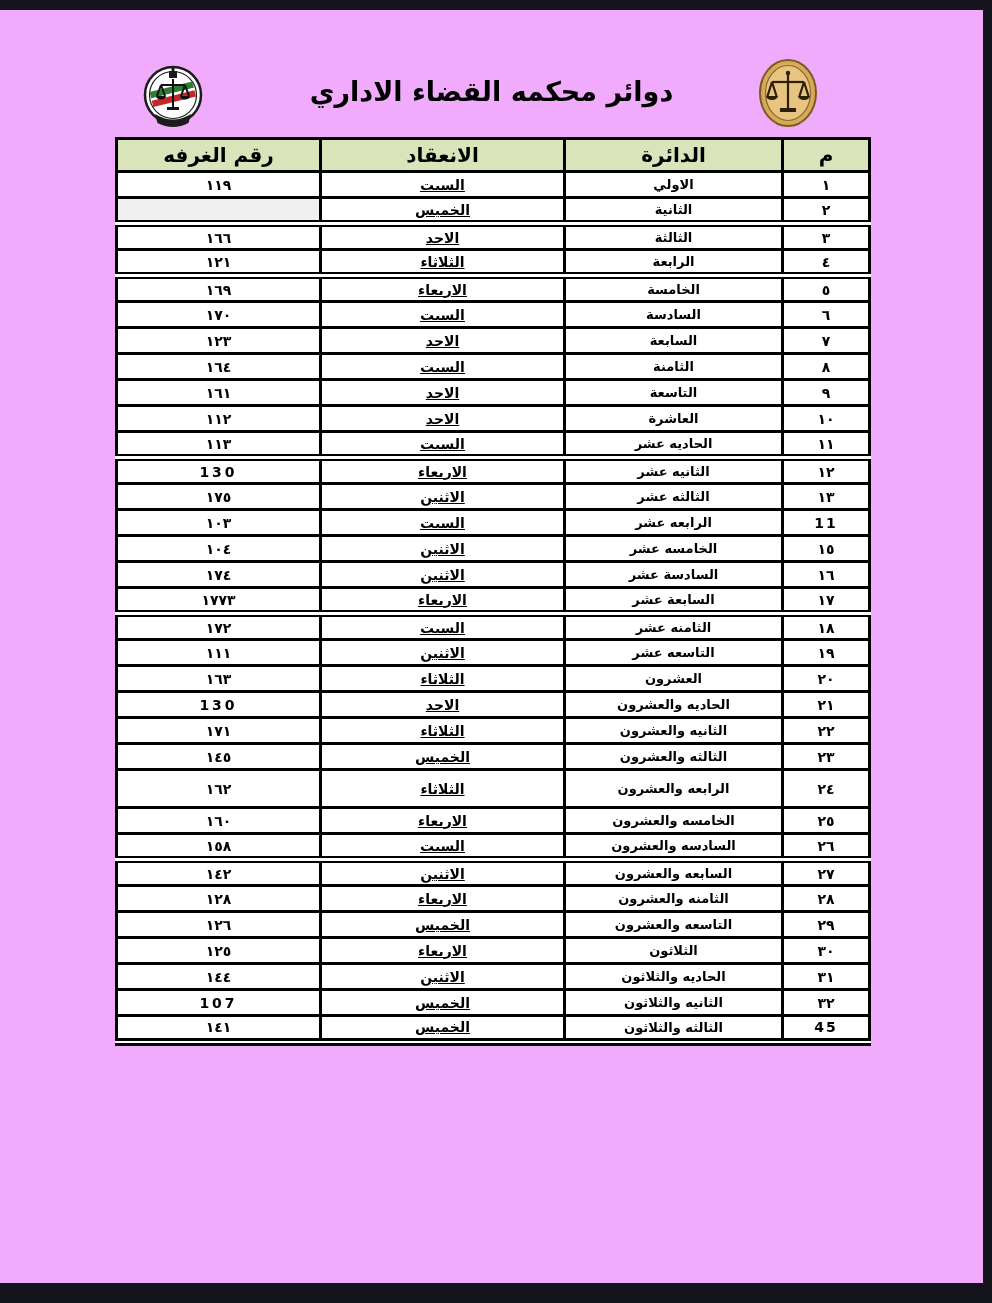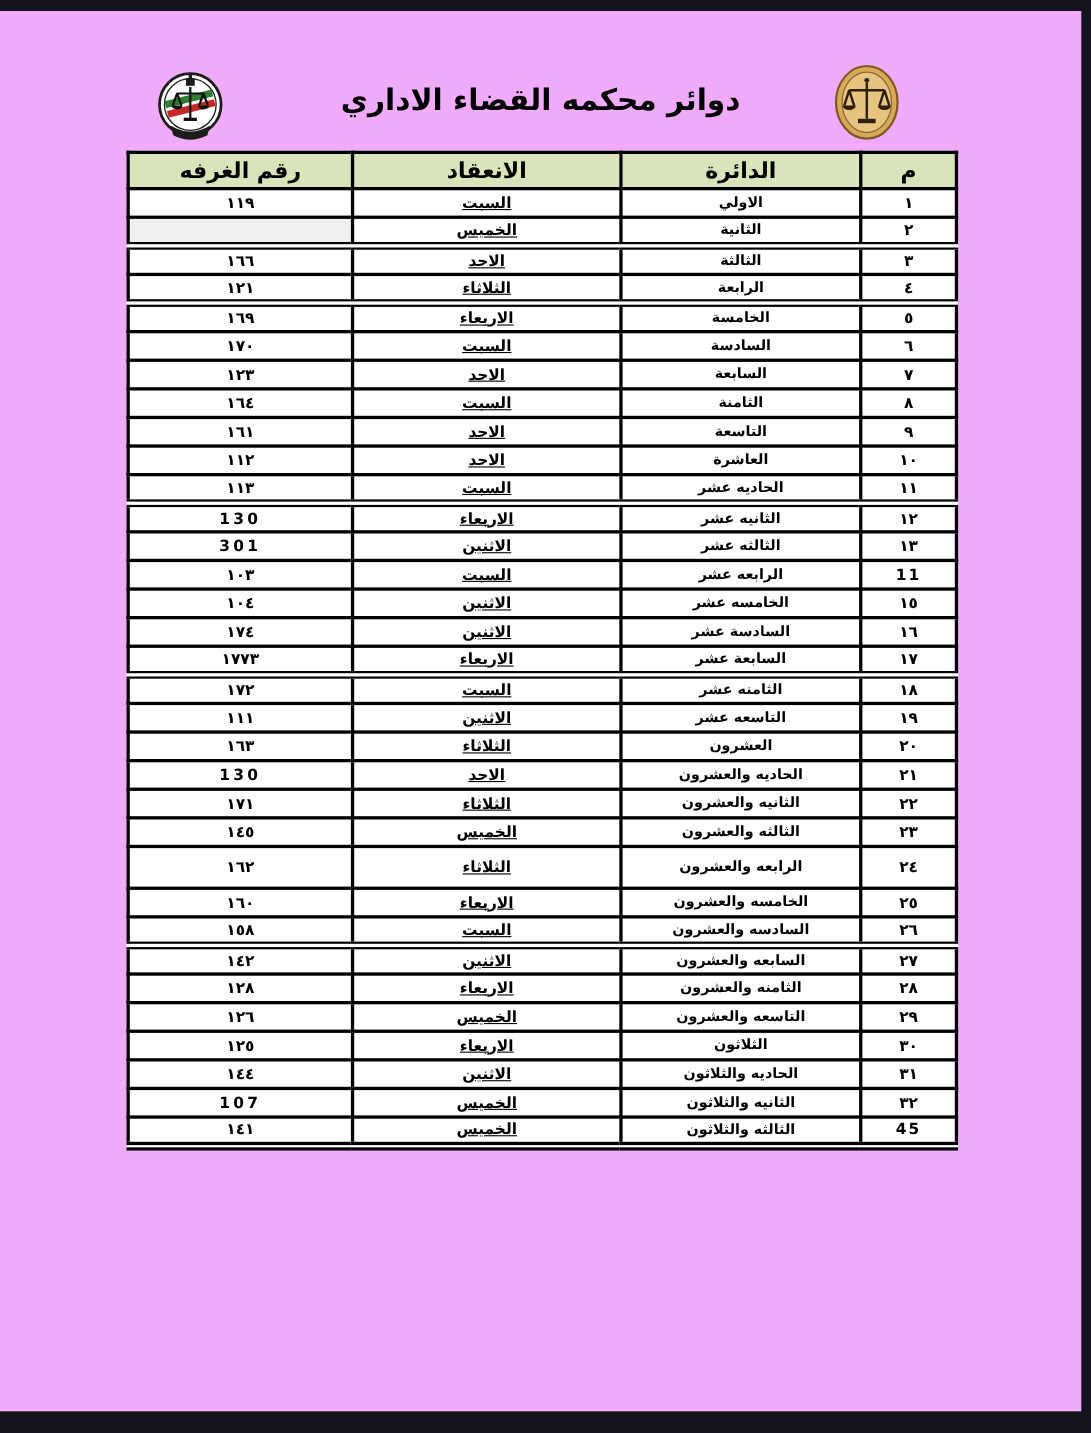--- a/index.html
+++ b/index.html
@@ -193,21 +193,21 @@
         <tr>
     <td class="index-cell">١٢</td>
     <td class="circuit-cell">الثانيه عشر</td>
     <td class="session-cell">الاربعاء</td>
     <td class="room-cell">130</td>
   </tr>
         <tr>
     <td class="index-cell">١٣</td>
     <td class="circuit-cell">الثالثه عشر</td>
     <td class="session-cell">الاثنين</td>
-    <td class="room-cell">301</td>
+    <td class="room-cell">١٧٥</td>
   </tr>
         <tr>
     <td class="index-cell">11</td>
     <td class="circuit-cell">الرابعه عشر</td>
     <td class="session-cell">السبت</td>
     <td class="room-cell">١٠٣</td>
   </tr>
         <tr>
     <td class="index-cell">١٥</td>
     <td class="circuit-cell">الخامسه عشر</td>

